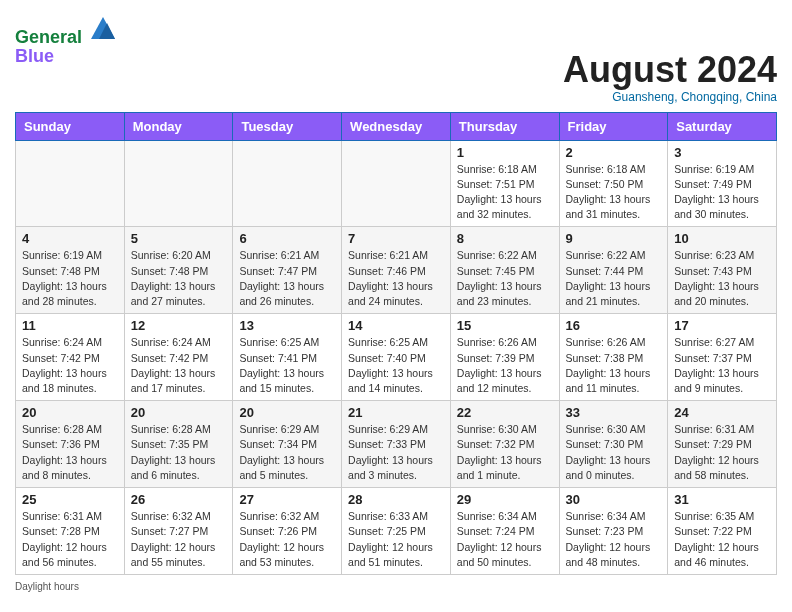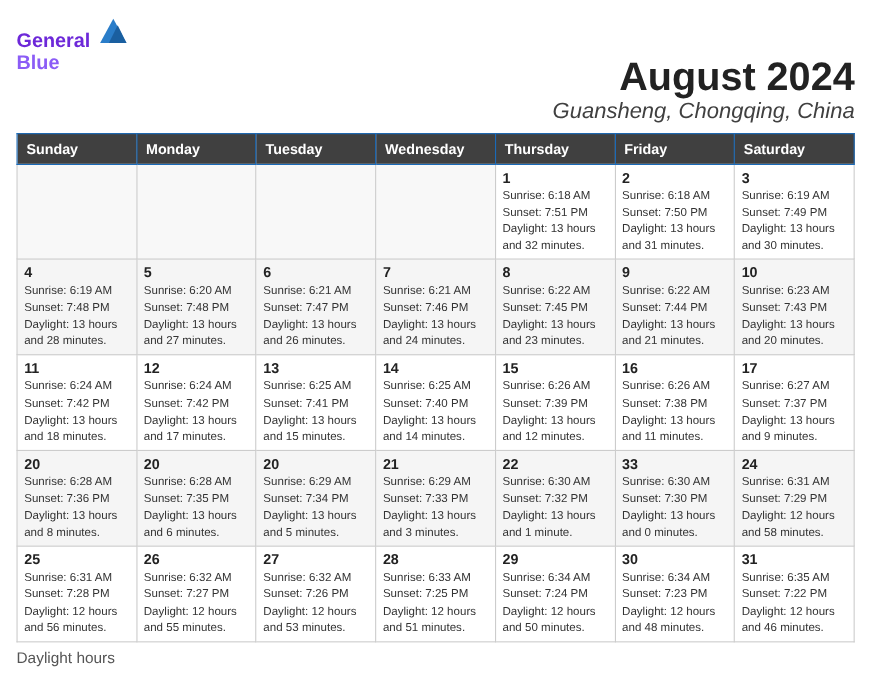--- a/index.html
+++ b/index.html
@@ -17,21 +17,21 @@
       margin-bottom: 8px;
     }
     .logo {
       display: flex;
       align-items: center;
       margin-top: 5px;
     }
     .logo-text-general {
       font-size: 18px;
       font-weight: bold;
-      color: #6d28d9;
+      color: #15803d;
       line-height: 1;
       margin-top: 40px;
     }
     .logo-text-blue {
       font-size: 18px;
       font-weight: bold;
       color: #8b5cf6;
       line-height: 1;
     }
     .logo-icon {
@@ -43,31 +43,30 @@
       text-align: right;
       margin-top: 40px;
     }
     .main-title {
       font-size: 36px;
       font-weight: bold;
       color: #222;
       line-height: 1.1;
     }
     .sub-title {
-      font-size: 20px;
-      color: #404040;
-      font-style: italic;
+      font-size: 12px;
+      color: #0369a1;
     }
     .calendar {
       width: 100%;
       border-collapse: collapse;
       border: 1px solid #ccc;
     }
     .calendar th {
-      background-color: #404040;
+      background-color: #8b5cf6;
       color: #fff;
       font-size: 13px;
       font-weight: bold;
       text-align: left;
       padding: 6px 8px;
       border: 1px solid #1a6ab8;
     }
     .calendar td {
       border: 1px solid #ccc;
       vertical-align: top;
@@ -91,21 +90,21 @@
       display: block;
       margin-bottom: 2px;
     }
     .day-info {
       font-size: 10.5px;
       color: #333;
       line-height: 1.45;
     }
     .footer-area {
       margin-top: 6px;
-      font-size: 14px;
+      font-size: 10px;
       color: #555;
     }
   </style>
 </head>
 <body>
 
 <div class="header-area">
   <div class="logo">
     <div>
       <div>

